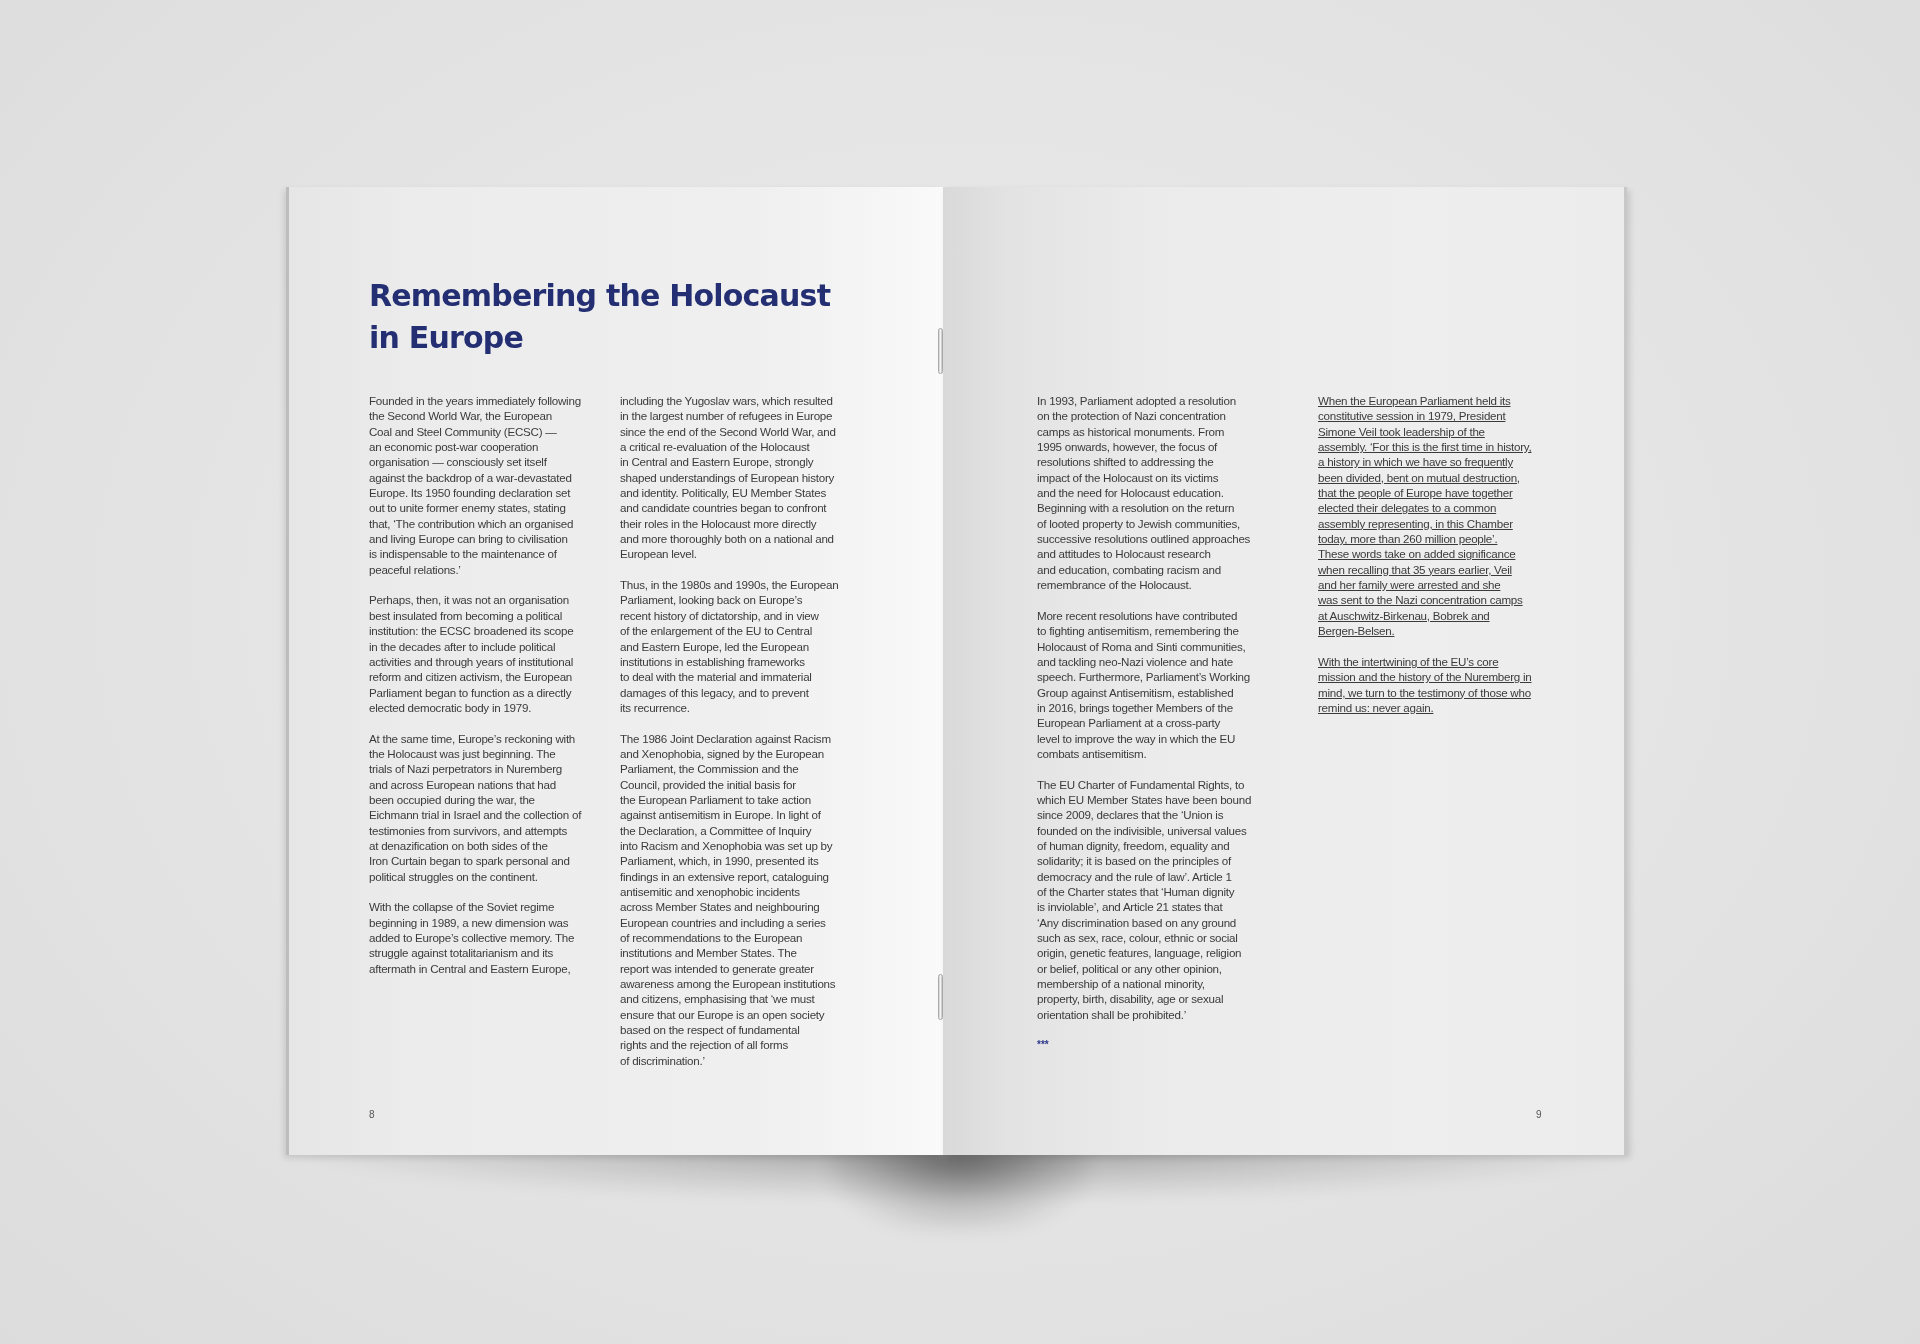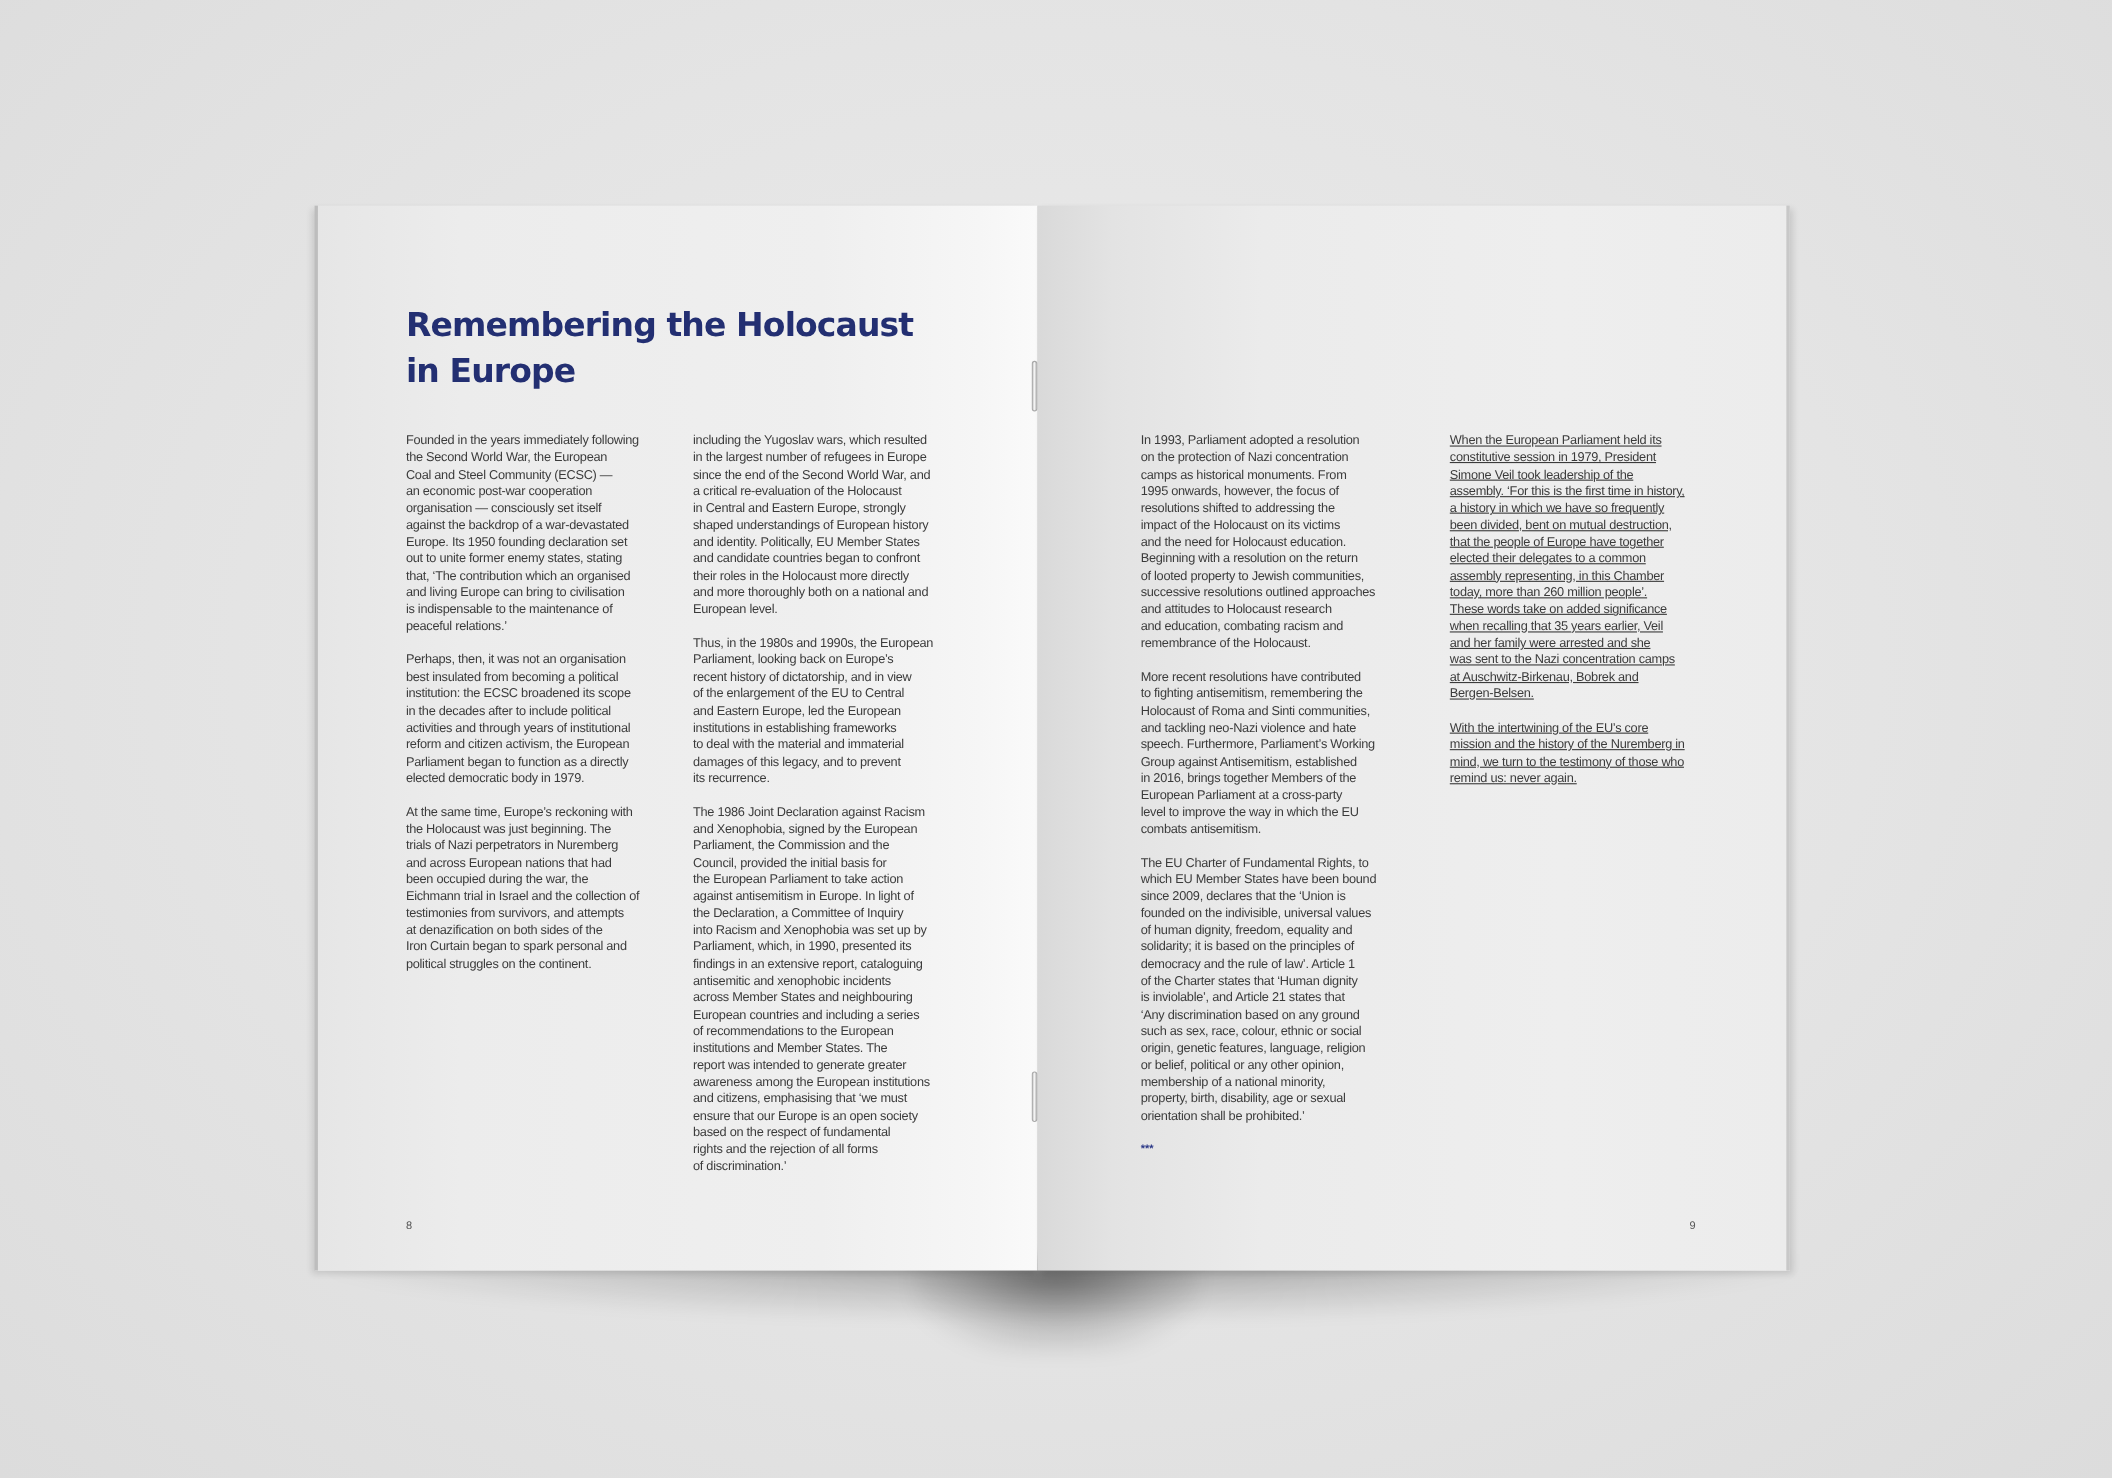--- a/index.html
+++ b/index.html
@@ -84,21 +84,21 @@
       font-size: 11.6px;
       line-height: 15.35px;
       color: #3b3b3b;
       letter-spacing: -0.25px;
     }
     .col p {
       margin: 0 0 15.35px 0;
       white-space: pre-line;
     }
     .left-col-1 { left: 80px; }
-    .left-col-2 { left: 341px; }
+    .left-col-2 { left: 331px; }
     .right-col-1 { left: 94px; }
     .right-col-2 { left: 375px; width: 250px; text-decoration: underline; }
     .stars {
       color: #2a3787;
       font-size: 10px;
       letter-spacing: 0px;
       font-weight: bold;
     }
     .page-number {
       position: absolute;
@@ -144,20 +144,25 @@
     <p>At the same time, Europe’s reckoning with
 the Holocaust was just beginning. The
 trials of Nazi perpetrators in Nuremberg
 and across European nations that had
 been occupied during the war, the
 Eichmann trial in Israel and the collection of
 testimonies from survivors, and attempts
 at denazification on both sides of the
 Iron Curtain began to spark personal and
 political struggles on the continent.</p>
+    <p>With the collapse of the Soviet regime
+beginning in 1989, a new dimension was
+added to Europe’s collective memory. The
+struggle against totalitarianism and its
+aftermath in Central and Eastern Europe,</p>
   </div>
 
   <div class="col left-col-2">
     <p>including the Yugoslav wars, which resulted
 in the largest number of refugees in Europe
 since the end of the Second World War, and
 a critical re-evaluation of the Holocaust
 in Central and Eastern Europe, strongly
 shaped understandings of European history
 and identity. Politically, EU Member States

